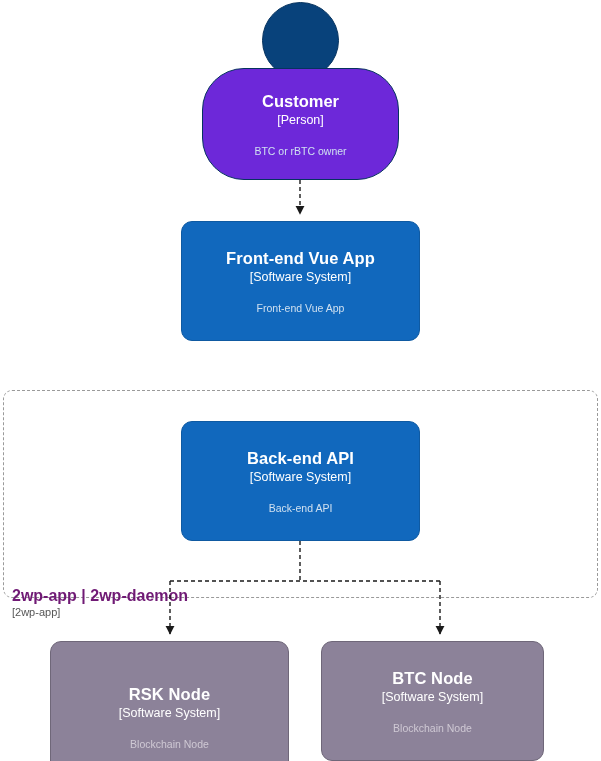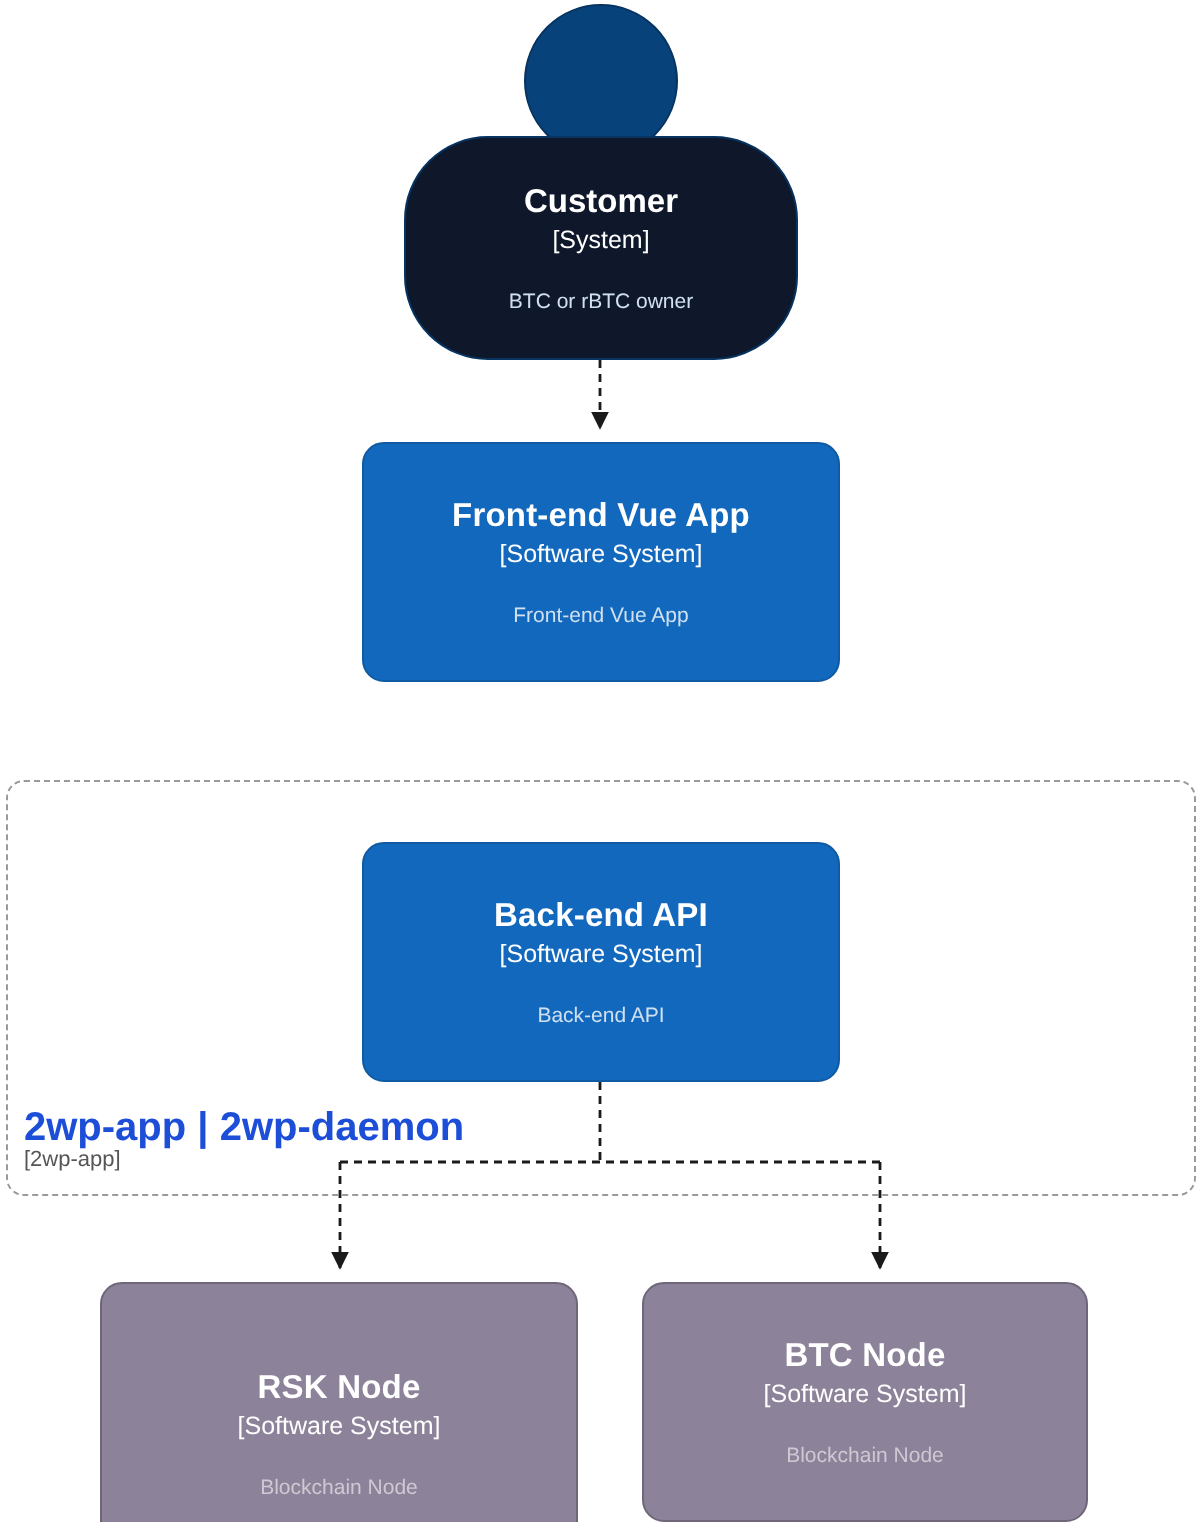--- a/index.html
+++ b/index.html
@@ -82,21 +82,21 @@
   }
   .person .head {
     position: absolute;
     background: #08427b;
     border: 1px solid #06335f;
     border-radius: 50%;
     box-sizing: border-box;
   }
   .person .body {
     position: absolute;
-    background: #0f172a;
+    background: #6d28d9;
     border: 1px solid #06335f;
     box-sizing: border-box;
     border-radius: 42px;
     display: flex;
     flex-direction: column;
     align-items: center;
     justify-content: center;
     text-align: center;
   }
   .person .n-title {
@@ -128,23 +128,24 @@
     z-index: 1;
   }
   .boundary-label {
     position: absolute;
     z-index: 2;
     text-align: left;
     white-space: nowrap;
   }
   .boundary-label .b-title {
     font-weight: bold;
-    font-size: 20px;
+    font-size: 16px;
     line-height: 18px;
-    color: #1d4ed8;
+    color: #701a75;
+    margin-top: 32px;
   }
   .boundary-label .b-type {
     font-size: 11px;
     line-height: 13px;
     color: #555555;
     margin-top: 1px;
   }
 </style>
 </head>
 <body>
@@ -173,21 +174,21 @@
 
     <path d="M 170 581 L 170 634" fill="none" stroke="#1a1a1a" stroke-width="1.4" stroke-dasharray="4,3" marker-end="url(#arrowFilled)"></path>
 
     <path d="M 440 581 L 440 634" fill="none" stroke="#1a1a1a" stroke-width="1.4" stroke-dasharray="4,3" marker-end="url(#arrowFilled)"></path>
   </svg>
 
   <div class="person" style="left:0px; top:0px; width:601px; height:185px;">
     <div class="head" style="left:262px; top:2px; width:77px; height:77px;"></div>
     <div class="body" style="left:202px; top:68px; width:197px; height:112px;">
       <div class="n-title">Customer</div>
-      <div class="n-type">[System]</div>
+      <div class="n-type">[Person]</div>
       <div class="n-desc">BTC or rBTC owner</div>
     </div>
   </div>
 
   <div class="node system" style="left:181px; top:221px; width:239px; height:120px;">
     <div class="n-title">Front-end Vue App</div>
     <div class="n-type">[Software System]</div>
     <div class="n-desc">Front-end Vue App</div>
   </div>
 

